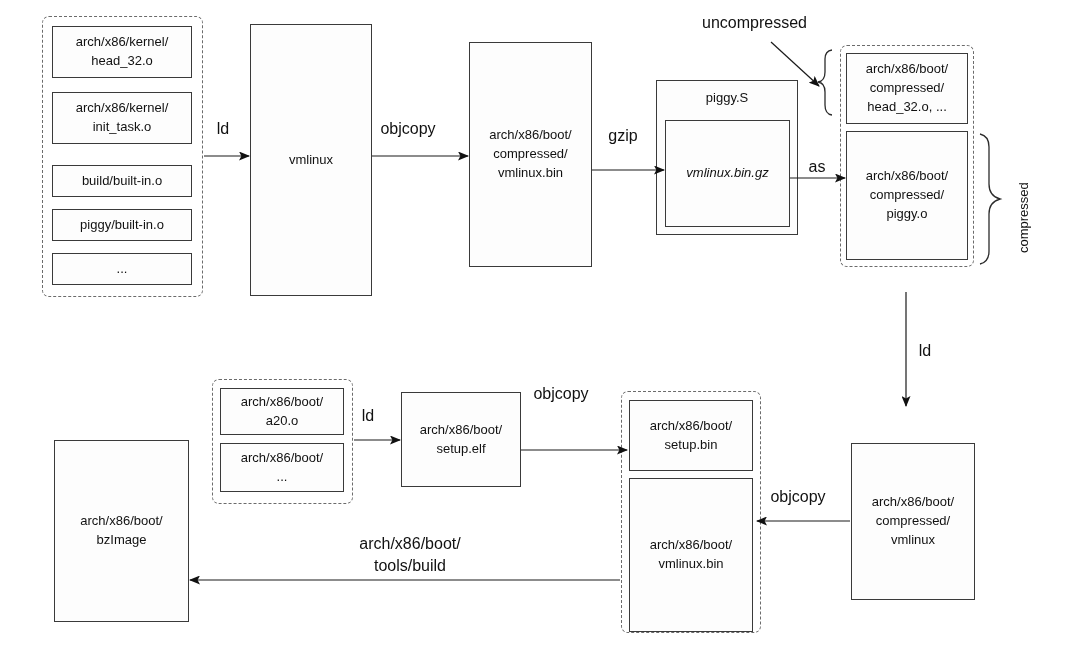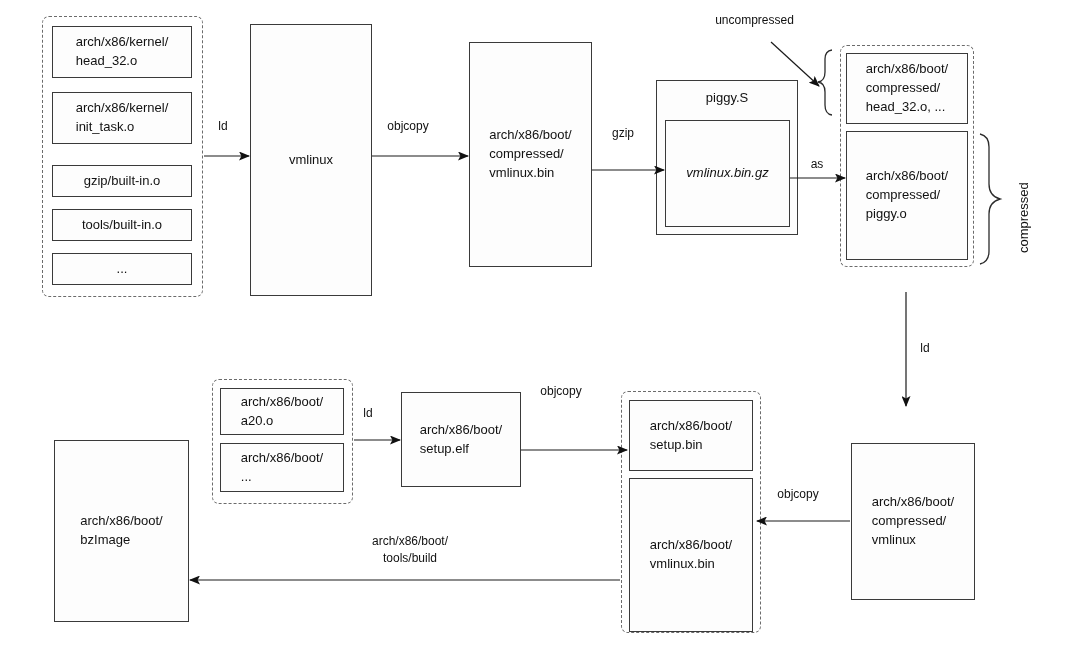--- a/index.html
+++ b/index.html
@@ -16,37 +16,37 @@
     overflow: hidden;
   }
   .box {
     position: absolute;
     box-sizing: border-box;
     border: 1px solid #3a3a3a;
     background: #fdfdfd;
     display: flex;
     align-items: center;
     justify-content: center;
-    text-align: left;
+    text-align: center;
     color: #111111;
     font-size: 13px;
     line-height: 1.45;
     white-space: pre-line;
   }
   .group-dashed {
     position: absolute;
     box-sizing: border-box;
     border: 1px dashed #6b6b6b;
     border-radius: 7px;
     background: transparent;
   }
   .label {
     position: absolute;
     color: #111111;
-    font-size: 12px;
+    font-size: 16px;
     line-height: 1.4;
     text-align: center;
     white-space: pre-line;
     background: transparent;
   }
   .vert-label {
     position: absolute;
     color: #111111;
     font-size: 13px;
     transform-origin: 0 0;
@@ -78,23 +78,23 @@
 <div id="canvas">
 
   <div class="group-dashed" style="left:42px; top:16px; width:161px; height:281px;"></div>
 
   <div class="box" style="left:52px; top:26px; width:140px; height:52px;">arch/x86/kernel/
 head_32.o</div>
 
   <div class="box" style="left:52px; top:92px; width:140px; height:52px;">arch/x86/kernel/
 init_task.o</div>
 
-  <div class="box" style="left:52px; top:165px; width:140px; height:32px;">gzip/built-in.o</div>
+  <div class="box" style="left:52px; top:165px; width:140px; height:32px;">build/built-in.o</div>
 
-  <div class="box" style="left:52px; top:209px; width:140px; height:32px;">tools/built-in.o</div>
+  <div class="box" style="left:52px; top:209px; width:140px; height:32px;">piggy/built-in.o</div>
 
   <div class="box" style="left:52px; top:253px; width:140px; height:32px;">...</div>
 
   <div class="box" style="left:250px; top:24px; width:122px; height:272px;">vmlinux</div>
 
   <div class="box" style="left:469px; top:42px; width:123px; height:225px;">arch/x86/boot/
 compressed/
 vmlinux.bin</div>
 
   <div class="box" style="left:656px; top:80px; width:142px; height:155px; align-items:flex-start; justify-content:center; padding-top:8px;">piggy.S</div>

